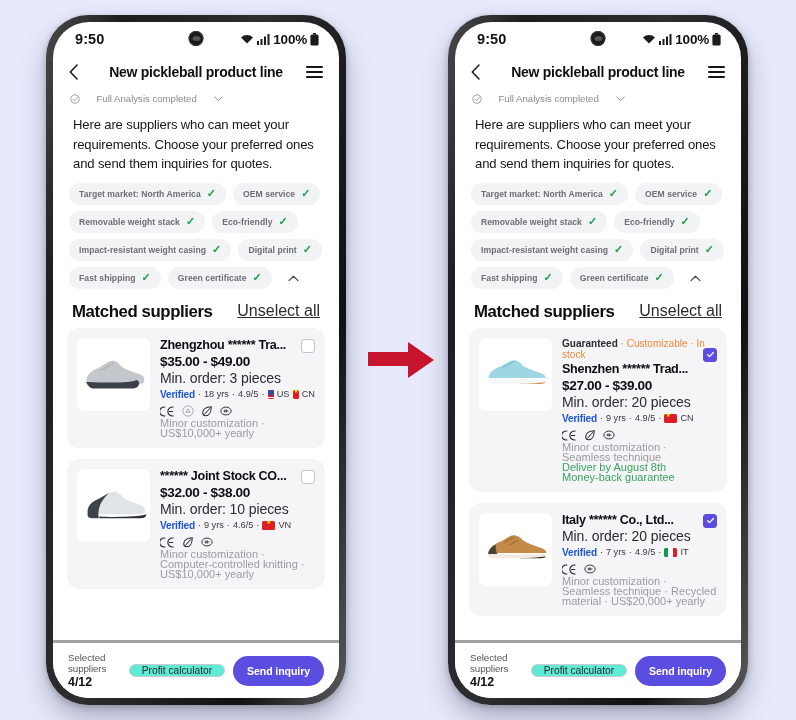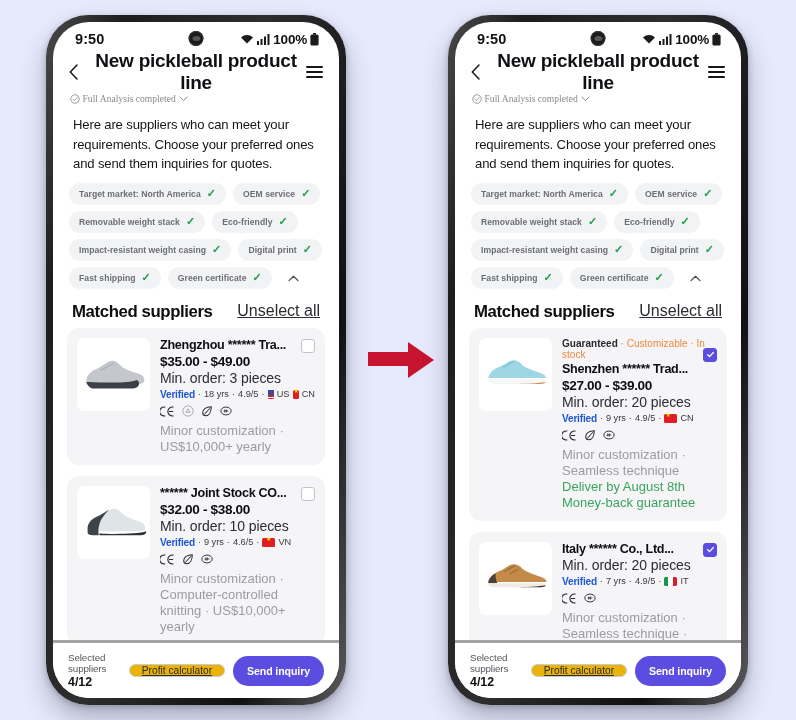--- a/index.html
+++ b/index.html
@@ -55,32 +55,32 @@
 
   
   .navbar {
     flex: 0 0 32px; height: 32px;
     display: flex; align-items: center;
     padding: 0 16px;
   }
   .nav-back { width: 20px; display: flex; align-items: center; cursor: pointer; }
   .nav-title {
     flex: 1; text-align: center;
-    font-size: 19px; font-weight: 700; color: #101014;
+    font-size: 14px; font-weight: 700; color: #101014;
     letter-spacing: -.25px;
   }
   .nav-menu { width: 20px; display: flex; flex-direction: column; gap: 3px; cursor: pointer; align-items:flex-end; }
   .nav-menu i { display: block; width: 17px; height: 1.7px; background: #17171b; border-radius: 1px; }
 
   
   .analysis {
     flex: 0 0 21px;
-    display: flex; align-items: center; gap: 3px;
+    display: flex; align-items: center; gap: 17px;
     padding: 0 17px;
-    font-size: 9.6px; color: #8a8a90; font-family: Liberation Serif, serif;
+    font-size: 9.6px; color: #8a8a90;
   }
   .analysis .circ-chk { width: 9.5px; height: 9.5px; }
 
   
   .intro {
     padding: 6px 20px 9px 20px;
     font-size: 13.1px; line-height: 19.5px;
     color: #16161a; letter-spacing: -.15px;
   }
 
@@ -165,22 +165,22 @@
   .flag-cn { background: #e01c24; position: relative; }
   .flag-cn::after{ content:"★"; position:absolute; left:1px; top:-2.5px; color:#ffde00; font-size:6px; line-height:9px;}
   .flag-vn { background: #e01c24; position: relative; }
   .flag-vn::after{ content:"★"; position:absolute; left:3.5px; top:-2.5px; color:#ffde00; font-size:6px; line-height:9px;}
   .flag-it { background: linear-gradient(to right,#0f9b4c 0 33%,#fff 33% 66%,#e01c24 66% 100%); }
 
   .certs { display: flex; align-items: center; gap: 7px; margin-top: 5px; height: 13px; }
   .certs svg { display: block; }
 
   .cfoot {
-    font-size: 13px; color: #9b9ba2; line-height: 16px;
-    margin-top: 5px; letter-spacing: .01px;
+    font-size: 11px; color: #9b9ba2; line-height: 10px;
+    letter-spacing: .01px;
   }
   .cfoot .green { color: #3aa35f; display: block; }
 
   .cbox {
     position: absolute; right: 0; top: 1px;
     width: 14px; height: 14px; border-radius: 3px;
     border: 1.3px solid #c2c2c8; background: #fff;
     cursor: pointer;
   }
   .cbox.checked {
@@ -197,21 +197,21 @@
     border-top: 3px solid #a3a3a3;
     display: flex; align-items: center;
     padding: 0 15px; gap: 8px;
   }
   .sel-wrap { margin-right: auto; }
   .sel-lbl { font-size: 9.8px; color: #55555c; letter-spacing: -.1px; }
   .sel-val { font-size: 12.4px; font-weight: 700; color: #101014; margin-top: 1px; }
   .btn-outline {
     border: 1px solid #c9c9d0; border-radius: 18px;
     padding: 0 12px; font-size: 10.2px; color: #2b2b31;
-    background: #eab308; cursor: pointer; white-space: nowrap; text-decoration: underline;
+    background: #5eead4; cursor: pointer; white-space: nowrap;
   }
   .btn-primary {
     background: #5b4de0; color: #fff; border: none; border-radius: 18px;
     padding: 9px 14px; font-size: 10.6px; font-weight: 700;
     cursor: pointer; white-space: nowrap; letter-spacing: -.1px;
   }
 
   
   .arrow { position: absolute; left: 366px; top: 338px; width: 70px; height: 44px; }
 </style>

